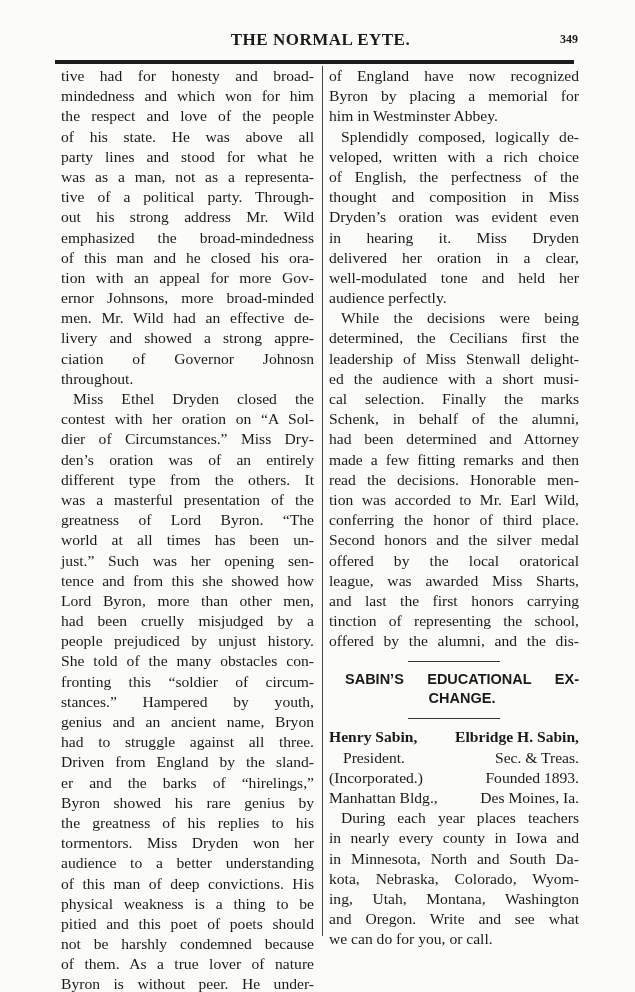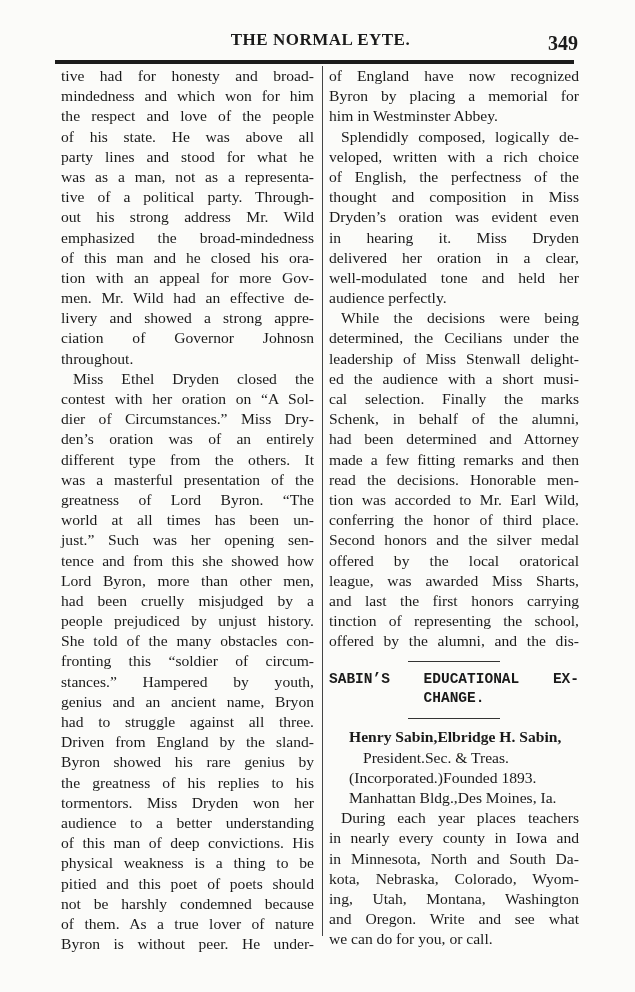--- a/index.html
+++ b/index.html
@@ -13,48 +13,49 @@
   .header {
     position: absolute; left: 55px; top: 30px; width: 515px; height: 24px;
   }
   .title {
     position: absolute; left: 16px; right: 0; top: 0; text-align: center;
     font-family: "Liberation Serif", serif; font-weight: bold;
     font-size: 17px; letter-spacing: 0.5px;
   }
   .pagenum {
     position: absolute; right: -8px; top: 2px;
-    font-family: "Liberation Serif", serif; font-weight: bold; font-size: 20px;
+    font-family: "Liberation Serif", serif; font-weight: bold; font-size: 12px;
   }
   .rule {
     position: absolute; left: 55px; top: 60px; width: 519px; height: 4px;
     background: #1c1c1c;
   }
   .col {
     position: absolute; top: 66px;
     font-family: "Liberation Serif", serif;
     font-size: 15.6px; line-height: 20.2px;
   }
   .col .ln { display: block; white-space: nowrap; text-align: justify; text-align-last: justify; height: 20.2px; }
   .col .ln.last { text-align-last: left; }
   .col .ln.ind { padding-left: 12px; }
   .left { left: 61px; width: 253px; }
   .right { left: 329px; width: 250px; }
   .divider {
     position: absolute; left: 322px; top: 66px; width: 1px; height: 870px; background: #444;
   }
   .short-rule { display: block; width: 92px; height: 1px; background: #333; margin: 10px auto 8px auto; }
   .heading {
-    font-family: Liberation Mono, monospace; font-weight: bold; font-size: 14.5px;
+    font-family: Liberation Sans, sans-serif; font-weight: bold; font-size: 14.5px;
     line-height: 19px;
+    margin-left: 16px;
   }
   .heading .ln { height: 19px; }
   .center { text-align: center; text-align-last: center !important; }
   .bold { font-weight: bold; }
-  .pair { display: flex; height: 20.2px; white-space: nowrap; margin-left: 20px; }
+  .pair { display: flex; justify-content: space-between; height: 20.2px; white-space: nowrap; }
 </style>
 </head>
 <body>
 
 <div class="header">
   <div class="title">THE NORMAL EYTE.</div>
   <div class="pagenum">349</div>
 </div>
 <div class="rule"></div>
 <div class="divider"></div>
@@ -64,20 +65,21 @@
     <span class="ln">mindedness and which won for him</span>
     <span class="ln">the respect and love of the people</span>
     <span class="ln">of his state. He was above all</span>
     <span class="ln">party lines and stood for what he</span>
     <span class="ln">was as a man, not as a representa-</span>
     <span class="ln">tive of a political party. Through-</span>
     <span class="ln">out his strong address Mr. Wild</span>
     <span class="ln">emphasized the broad-mindedness</span>
     <span class="ln">of this man and he closed his ora-</span>
     <span class="ln">tion with an appeal for more Gov-</span>
+    <span class="ln">ernor Johnsons, more broad-minded</span>
     <span class="ln">men. Mr. Wild had an effective de-</span>
     <span class="ln">livery and showed a strong appre-</span>
     <span class="ln">ciation of Governor Johnosn</span>
     <span class="ln last">throughout.</span>
     <span class="ln ind">Miss Ethel Dryden closed the</span>
     <span class="ln">contest with her oration on “A Sol-</span>
     <span class="ln">dier of Circumstances.” Miss Dry-</span>
     <span class="ln">den’s oration was of an entirely</span>
     <span class="ln">different type from the others. It</span>
     <span class="ln">was a masterful presentation of the</span>
@@ -87,20 +89,21 @@
     <span class="ln">tence and from this she showed how</span>
     <span class="ln">Lord Byron, more than other men,</span>
     <span class="ln">had been cruelly misjudged by a</span>
     <span class="ln">people prejudiced by unjust history.</span>
     <span class="ln">She told of the many obstacles con-</span>
     <span class="ln">fronting this “soldier of circum-</span>
     <span class="ln">stances.” Hampered by youth,</span>
     <span class="ln">genius and an ancient name, Bryon</span>
     <span class="ln">had to struggle against all three.</span>
     <span class="ln">Driven from England by the sland-</span>
+    <span class="ln">er and the barks of “hirelings,”</span>
     <span class="ln">Byron showed his rare genius by</span>
     <span class="ln">the greatness of his replies to his</span>
     <span class="ln">tormentors. Miss Dryden won her</span>
     <span class="ln">audience to a better understanding</span>
     <span class="ln">of this man of deep convictions. His</span>
     <span class="ln">physical weakness is a thing to be</span>
     <span class="ln">pitied and this poet of poets should</span>
     <span class="ln">not be harshly condemned because</span>
     <span class="ln">of them. As a true lover of nature</span>
     <span class="ln">Byron is without peer. He under-</span>
@@ -114,21 +117,21 @@
       <span class="ln ind">Splendidly composed, logically de-</span>
       <span class="ln">veloped, written with a rich choice</span>
       <span class="ln">of English, the perfectness of the</span>
       <span class="ln">thought and composition in Miss</span>
       <span class="ln">Dryden’s oration was evident even</span>
       <span class="ln">in hearing it. Miss Dryden</span>
       <span class="ln">delivered her oration in a clear,</span>
       <span class="ln">well-modulated tone and held her</span>
       <span class="ln last">audience perfectly.</span>
       <span class="ln ind">While the decisions were being</span>
-      <span class="ln">determined, the Cecilians under the</span>
+      <span class="ln">determined, the Cecilians first the</span>
       <span class="ln">leadership of Miss Stenwall delight-</span>
       <span class="ln">ed the audience with a short musi-</span>
       <span class="ln">cal selection. Finally the marks</span>
       <span class="ln">Schenk, in behalf of the alumni,</span>
       <span class="ln">had been determined and Attorney</span>
       <span class="ln">made a few fitting remarks and then</span>
       <span class="ln">read the decisions. Honorable men-</span>
       <span class="ln">tion was accorded to Mr. Earl Wild,</span>
       <span class="ln">conferring the honor of third place.</span>
       <span class="ln">Second honors and the silver medal</span>

